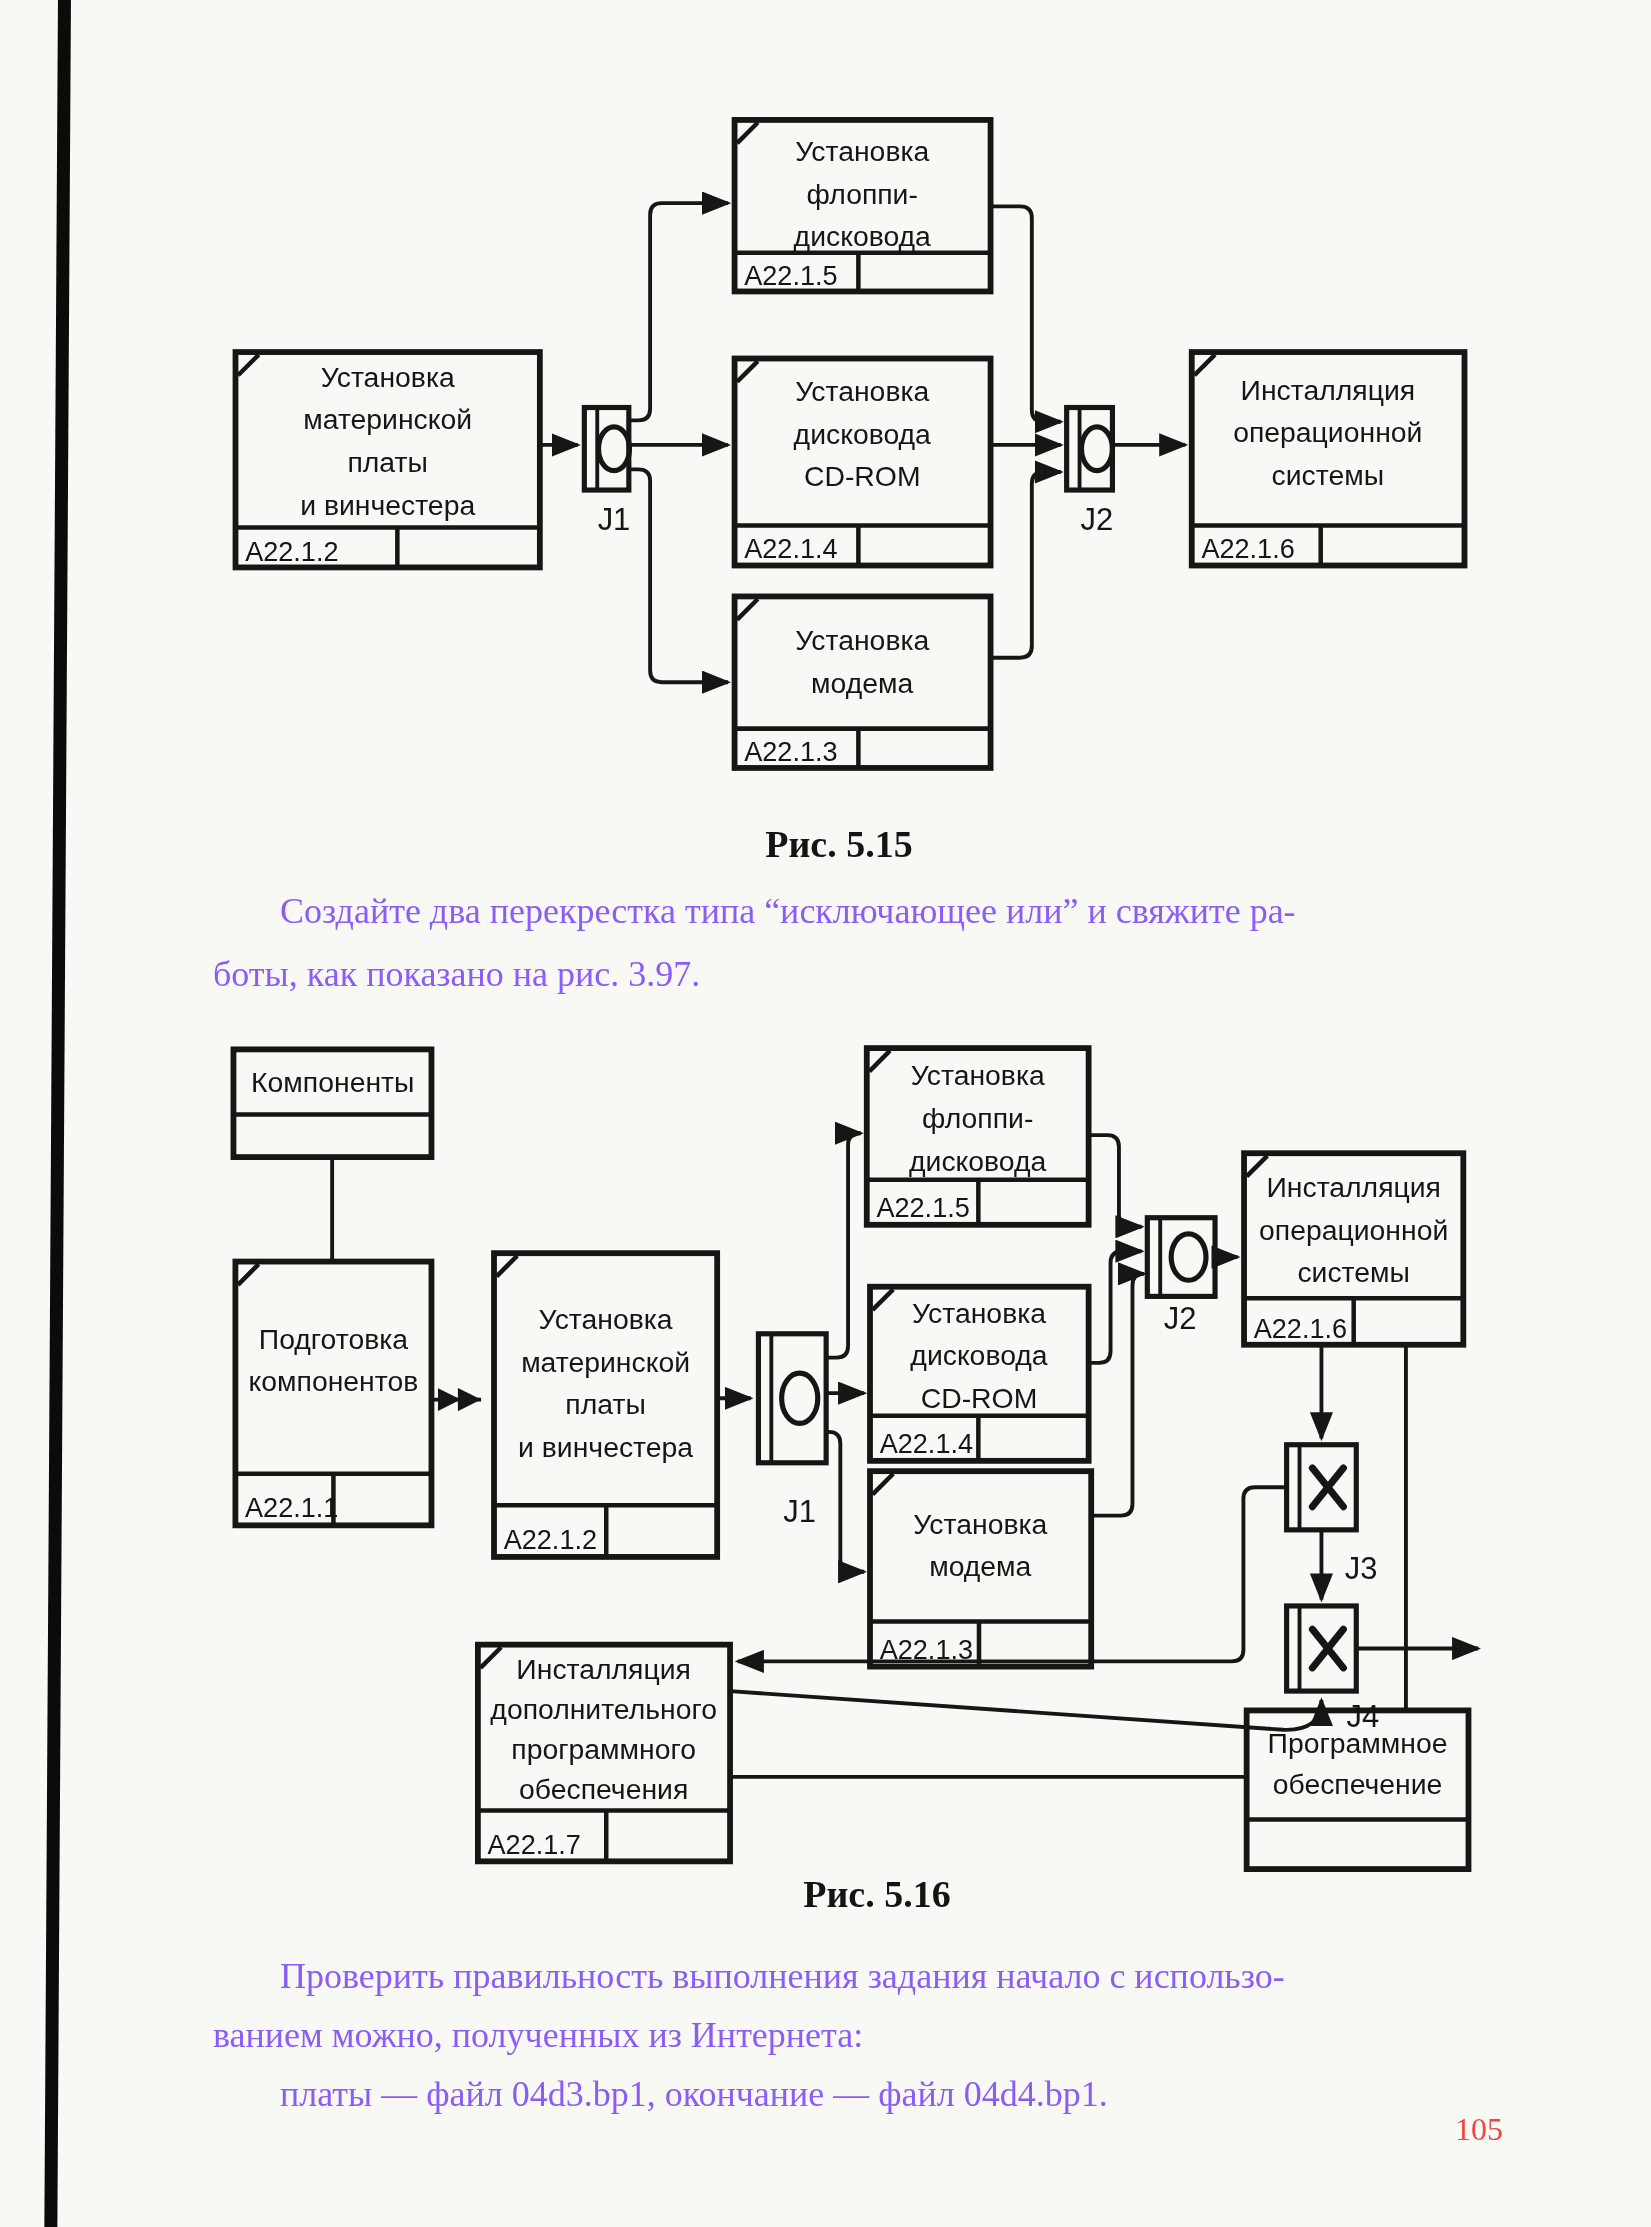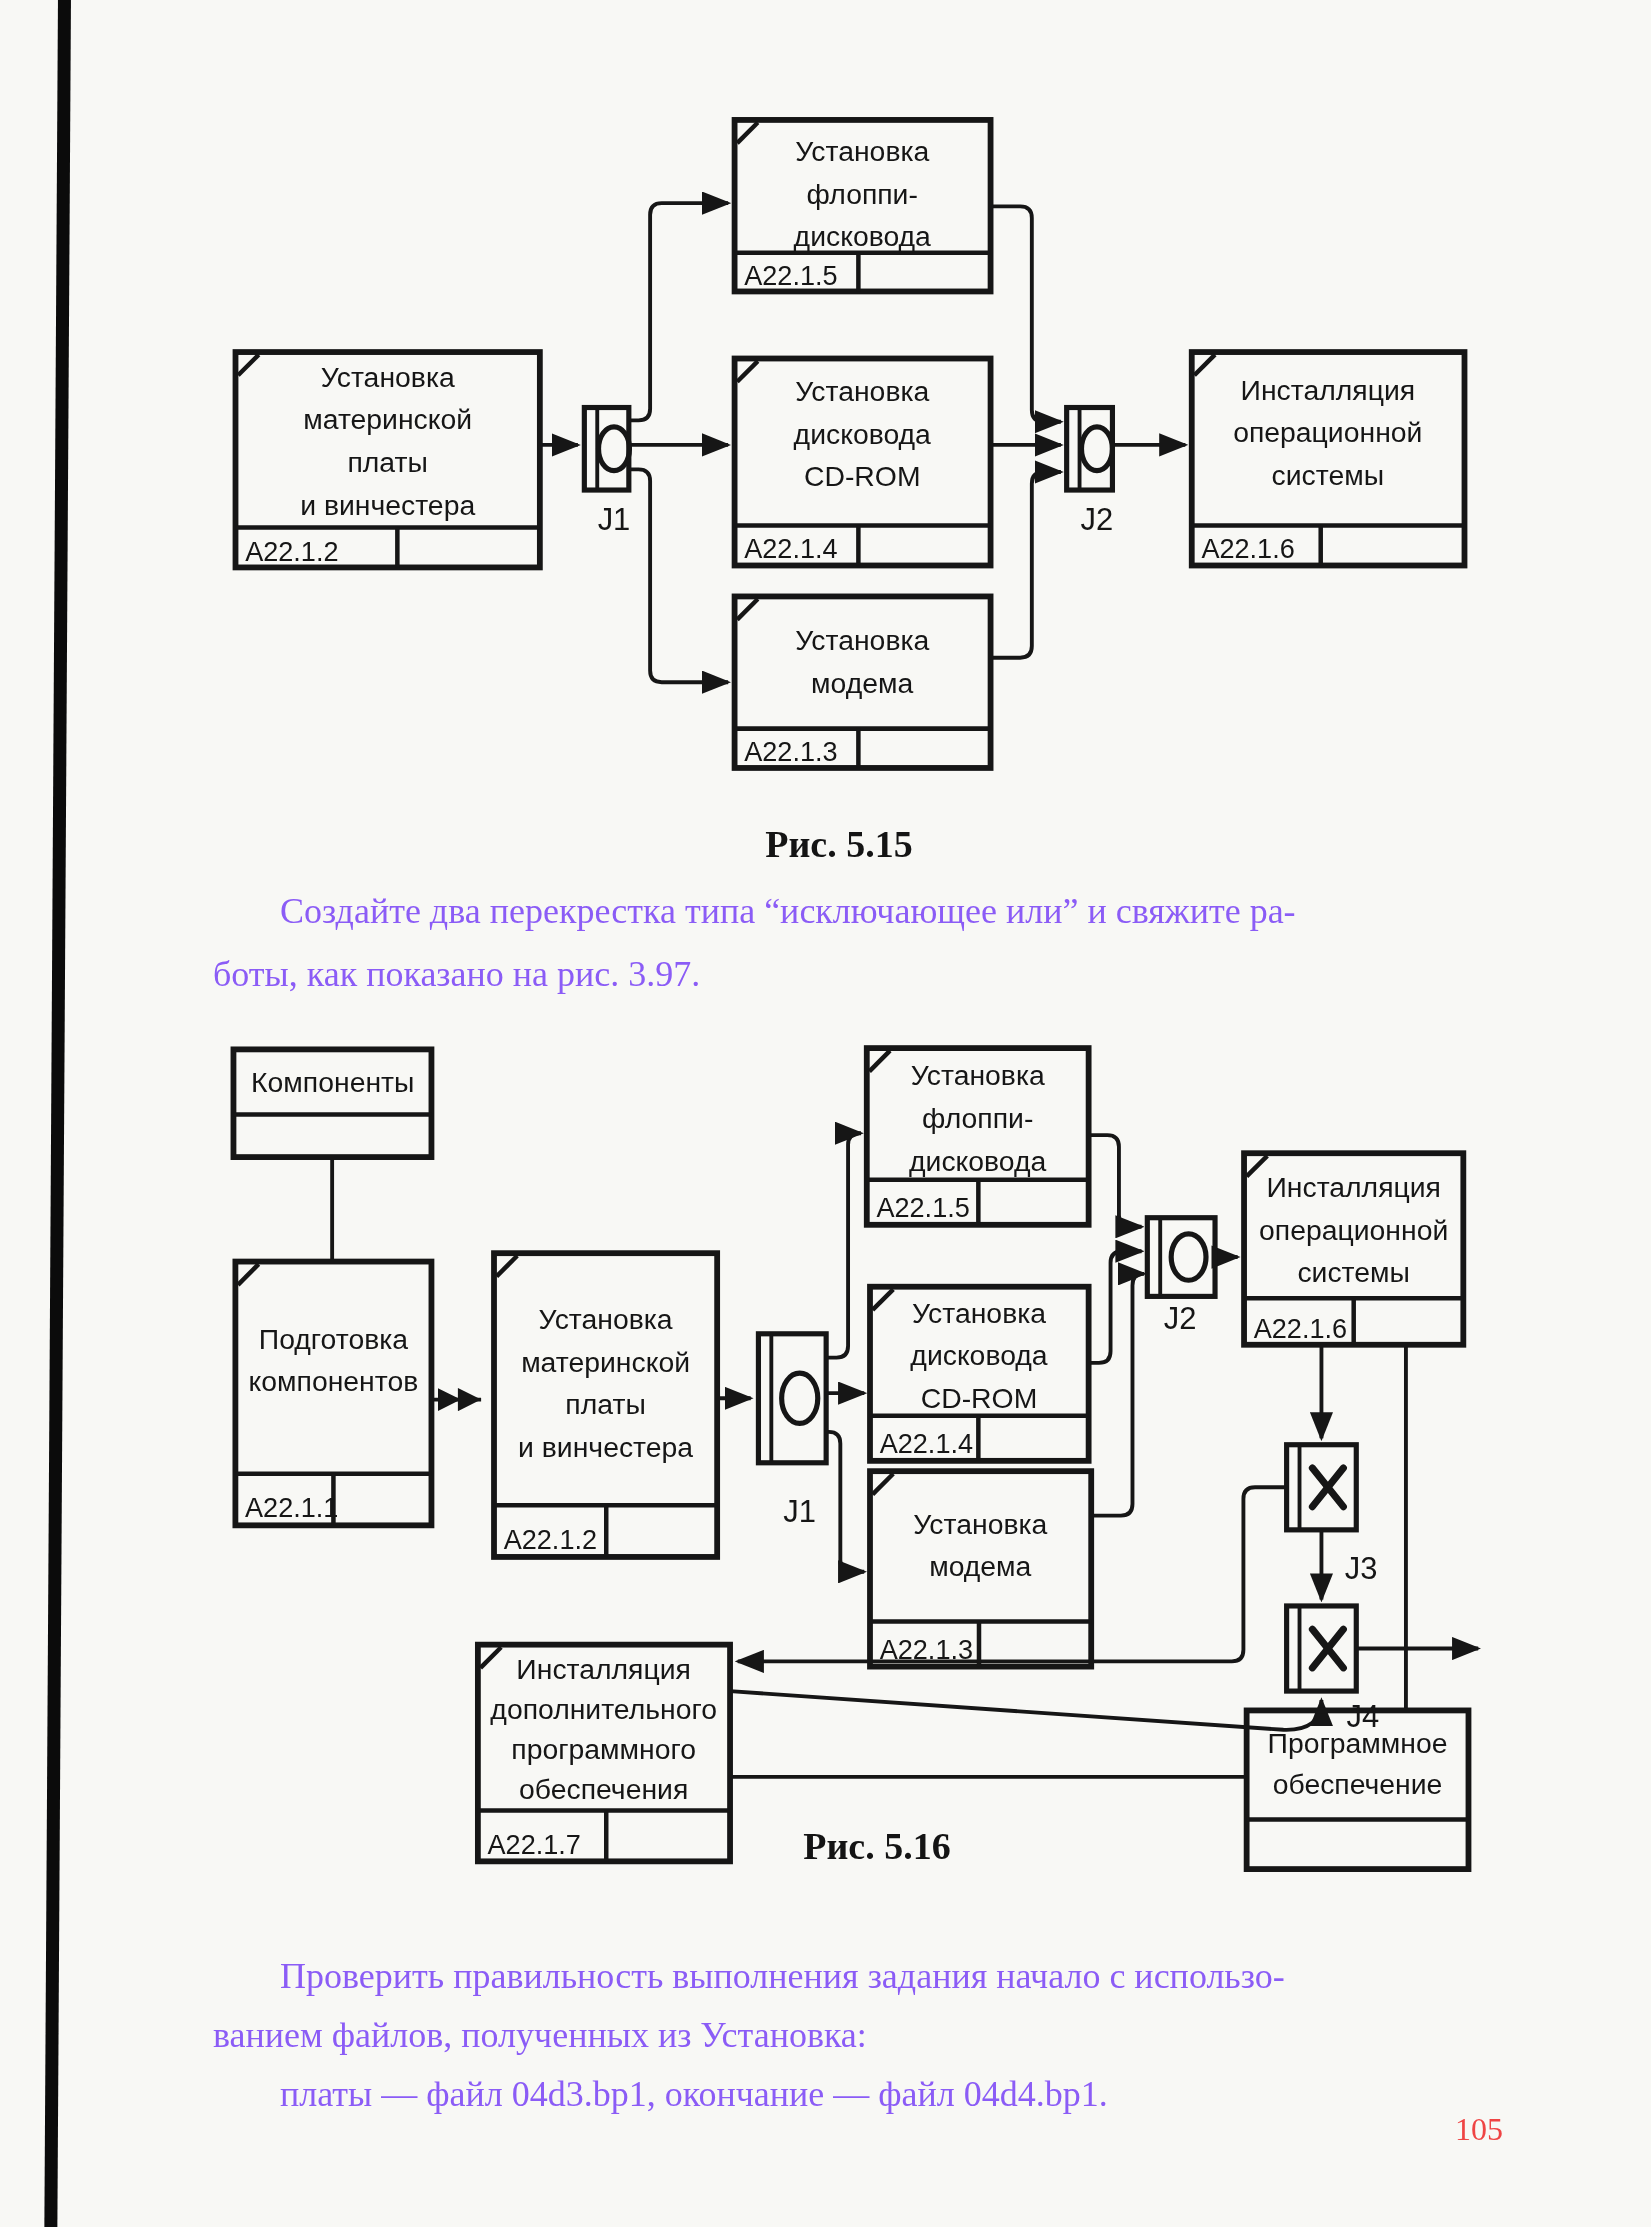--- a/index.html
+++ b/index.html
@@ -287,24 +287,24 @@
 
     <g>
       <rect class="jrect" x="1995" y="930" width="108" height="132"></rect>
       <line class="jline" x1="2015" y1="932" x2="2015" y2="1060"></line>
       <line class="xline" x1="2035" y1="966" x2="2083" y2="1026"></line>
       <line class="xline" x1="2083" y1="966" x2="2035" y2="1026"></line>
       <text class="jlbl-s" x="2088" y="1118">J4</text>
     </g>
   </svg>
 
-  <div class="caption" style="left:232px;top:1824px;width:1290px;font-family:Liberation Serif, serif;">Рис. 5.16</div>
+  <div class="caption" style="left:232px;top:1872px;width:1290px;font-family:Liberation Serif, serif;">Рис. 5.16</div>
 
   <div class="para" style="top:1947px;line-height:59px;">
     <div class="indent">Проверить правильность выполнения задания начало с использо-</div>
-    <div>ванием файлов, полученных из Установка:</div>
+    <div>ванием можно, полученных из Интернета:</div>
     <div class="indent">платы — файл 04d3.bp1, окончание — файл 04d4.bp1.</div>
   </div>
 
   <div id="page-number">105</div>
 
 </div>
 
 
 </body></html>

